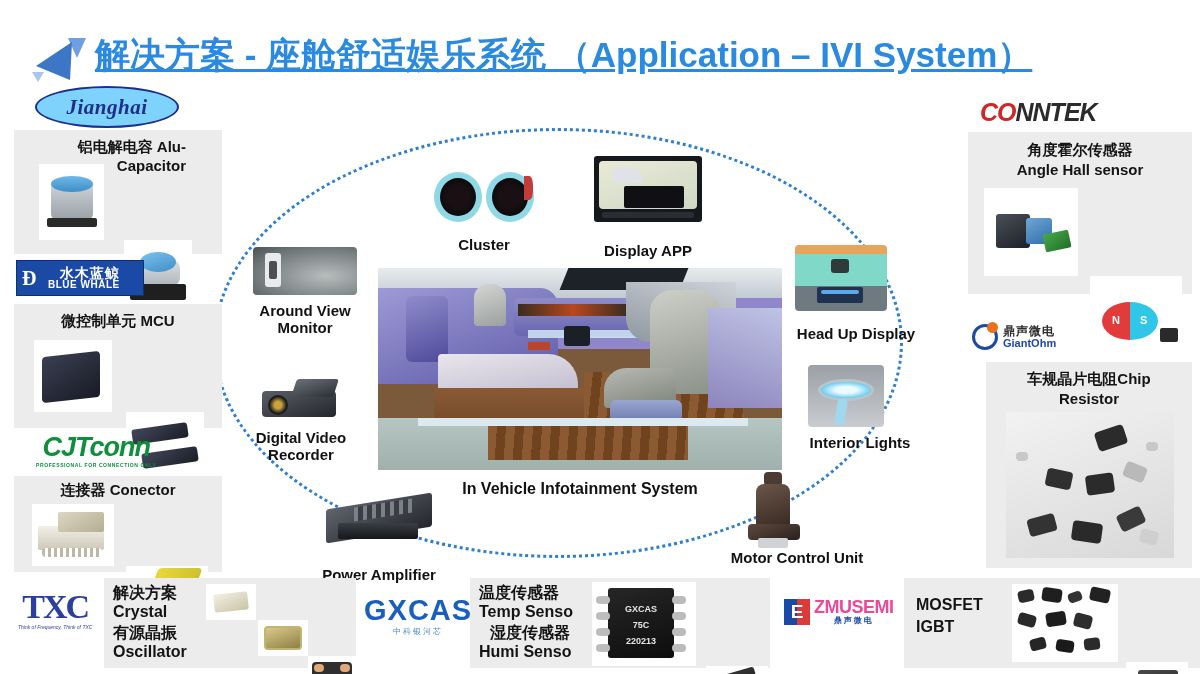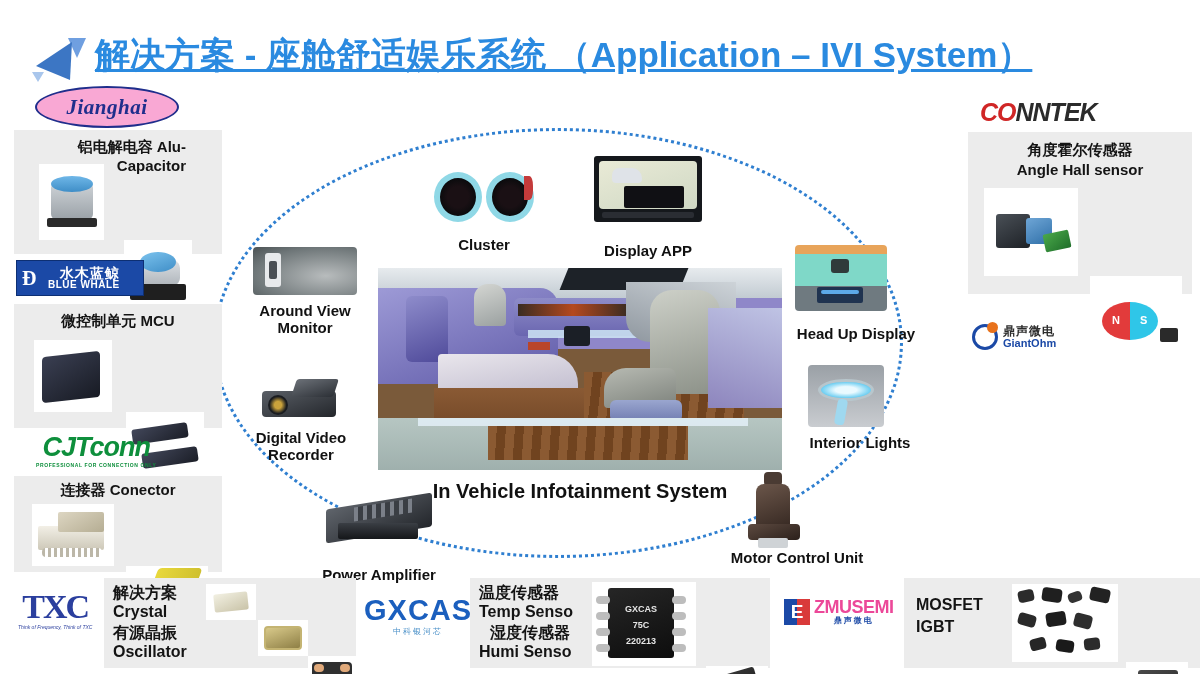--- a/index.html
+++ b/index.html
@@ -37,21 +37,21 @@
   .cap-en{font-weight:bold;color:#141414;}
 
   .logo-box{background:#ffffff;display:flex;align-items:center;justify-content:center;}
 
   
   .jianghai{
     width:140px;height:38px;border:2.5px solid #1f2e8c;border-radius:50%;
     display:flex;align-items:center;justify-content:center;
     color:#1f2e8c;font-family:"Liberation Serif","DejaVu Serif",serif;
     font-style:italic;font-weight:bold;font-size:21px;letter-spacing:.5px;
-    background:#f9a8d4;
+    background:#7dd3fc;
   }
   
   .bluewhale{
     width:128px;height:36px;background:#1b49a6;border:1px solid #0d2f73;
     display:flex;align-items:center;gap:4px;padding:0 5px;box-sizing:border-box;
   }
   .bw-mark{width:22px;height:26px;color:#fff;font-weight:bold;font-size:20px;line-height:26px;
            font-family:"Liberation Serif",serif;}
   .bw-txt{display:flex;flex-direction:column;line-height:1;color:#fff;}
   .bw-cn{font-size:14px;font-weight:bold;letter-spacing:1px;text-align:right;}
@@ -224,20 +224,36 @@
   <div class="abs" style="left:968px;top:324px;width:224px;height:244px;">
     <div class="abs" style="left:4px;top:0;">
       <div class="go-wrap">
         <div class="go-mark">
             <div class="go-dot"></div>
           </div>
         <div class="go-txt">
           <div class="go-cn">鼎声微电</div>
           <div class="go-en">GiantOhm</div>
         </div>
+      </div>
+    </div>
+    <div class="abs panel" style="left:18px;top:38px;width:206px;height:206px;">
+      <div class="abs cap-cn" style="left:0;top:8px;width:206px;text-align:center;font-size:15px;">车规晶片电阻Chip</div>
+      <div class="abs cap-en" style="left:0;top:28px;width:206px;text-align:center;font-size:15px;">Resistor</div>
+      <div class="abs photo" style="left:20px;top:50px;width:168px;height:146px;background:linear-gradient(160deg,#f2f2f2,#d8d8d8);">
+        <div class="cap-body" style="left:90px;top:16px;width:30px;height:20px;background:#2b2b2b;transform:rotate(-18deg);"></div>
+        <div class="cap-body" style="left:40px;top:58px;width:26px;height:18px;background:#303030;transform:rotate(12deg);"></div>
+        <div class="cap-body" style="left:80px;top:62px;width:28px;height:20px;background:#2b2b2b;transform:rotate(-8deg);"></div>
+        <div class="cap-body" style="left:118px;top:52px;width:22px;height:16px;background:#b9b9b9;transform:rotate(22deg);"></div>
+        <div class="cap-body" style="left:22px;top:104px;width:28px;height:18px;background:#333;transform:rotate(-15deg);"></div>
+        <div class="cap-body" style="left:66px;top:110px;width:30px;height:20px;background:#2a2a2a;transform:rotate(8deg);"></div>
+        <div class="cap-body" style="left:112px;top:98px;width:26px;height:18px;background:#3a3a3a;transform:rotate(-25deg);"></div>
+        <div class="cap-body" style="left:134px;top:118px;width:18px;height:14px;background:#cfcfcf;transform:rotate(14deg);"></div>
+        <div class="cap-body" style="left:10px;top:40px;width:12px;height:9px;background:#c8c8c8;"></div>
+        <div class="cap-body" style="left:140px;top:30px;width:12px;height:9px;background:#c8c8c8;"></div>
       </div>
     </div>
   </div>
 
   <div class="abs node-img" style="left:432px;top:172px;width:104px;height:56px;">
     <div class="cap-body" style="left:2px;top:0;width:48px;height:50px;border-radius:50%;background:radial-gradient(circle,#1a1014 40%,#0b0b0d 70%);border:6px solid #8fd8e6;box-sizing:border-box;"></div>
     <div class="cap-body" style="left:54px;top:0;width:48px;height:50px;border-radius:50%;background:radial-gradient(circle,#1a1014 40%,#0b0b0d 70%);border:6px solid #8fd8e6;box-sizing:border-box;"></div>
     <div style="position:absolute;left:92px;top:4px;width:9px;height:24px;background:#c43b3b;border-radius:0 40% 40% 0;"></div>
   </div>
   <div class="node-label" style="left:424px;top:237px;width:120px;font-size:15px;">Cluster</div>
@@ -313,21 +329,21 @@
     <div class="ip" style="left:206px;top:104px;width:160px;height:84px;background:repeating-linear-gradient(96deg,#8b5a32 0 9px,#70431f 9px 18px);"></div>
     <div class="ip" style="left:248px;top:14px;width:110px;height:60px;background:linear-gradient(200deg,#cdd3d8,#8f979f);border-radius:0 0 0 24px;"></div>
     <div class="ip" style="left:272px;top:22px;width:70px;height:104px;background:linear-gradient(165deg,#cdd0c8,#8c9188);border-radius:22px 22px 6px 6px;"></div>
     <div class="ip" style="left:226px;top:100px;width:72px;height:40px;background:linear-gradient(165deg,#b7bab2,#7d827c);border-radius:22px 8px 8px 4px;"></div>
     <div class="ip" style="left:232px;top:132px;width:72px;height:22px;background:linear-gradient(180deg,#9aa6cf,#6f7bb0);border-radius:6px;"></div>
     <div class="ip" style="left:330px;top:40px;width:74px;height:100px;background:linear-gradient(200deg,#bfc3e4,#8d85bd);"></div>
     <div class="ip" style="left:0;top:150px;width:404px;height:52px;background:linear-gradient(180deg,#b6c6c2,#9fb0ad);"></div>
     <div class="ip" style="left:40px;top:150px;width:330px;height:8px;background:#e6f2fb;opacity:.8;"></div>
     <div class="ip" style="left:110px;top:158px;width:200px;height:34px;background:repeating-linear-gradient(94deg,#8b5a32 0 9px,#70431f 9px 18px);"></div>
   </div>
-  <div class="node-label" style="left:400px;top:480px;width:360px;font-size:20px;">In Vehicle Infotainment System</div>
+  <div class="node-label" style="left:400px;top:480px;width:360px;font-size:16px;">In Vehicle Infotainment System</div>
 
   <div class="abs" style="left:0px;top:578px;width:356px;height:96px;">
     <div class="abs" style="left:18px;top:12px;">
       <div class="txc-wrap">
         <div class="txc-main">TXC</div>
         <div class="txc-sub">Think of Frequency, Think of TXC</div>
       </div>
     </div>
     <div class="abs panel" style="left:104px;top:0px;width:252px;height:90px;">
       <div class="abs cap-cn" style="left:9px;top:5px;font-size:16px;">解决方案</div>

